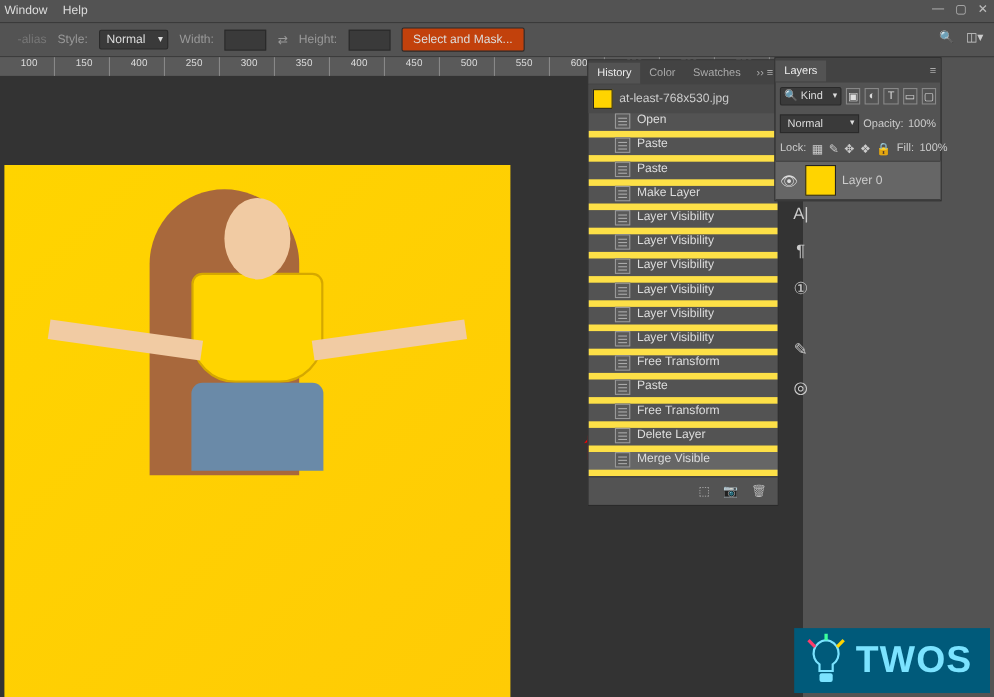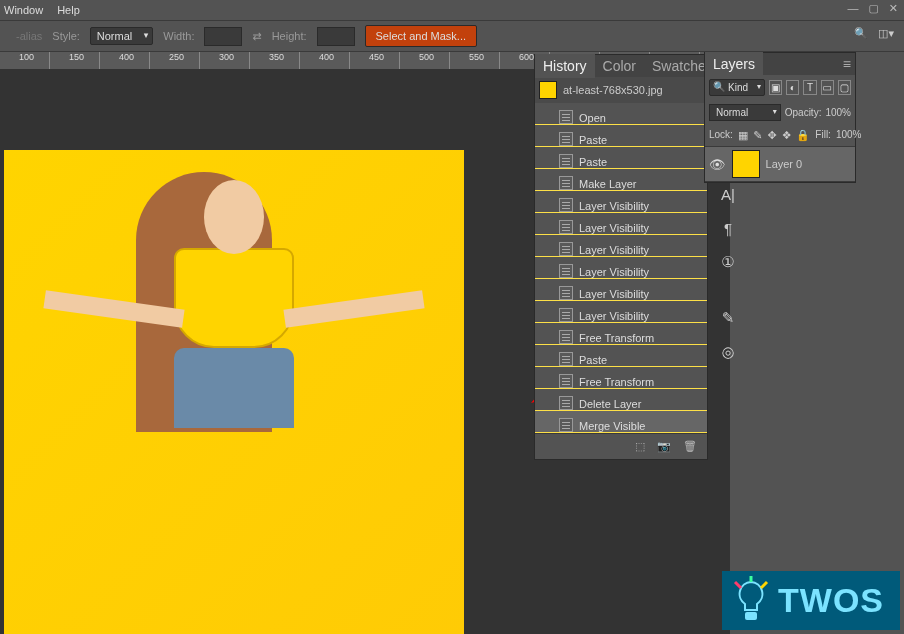--- a/index.html
+++ b/index.html
@@ -33,28 +33,28 @@
 .arm-l, .arm-r { position: absolute; top: 120px; width: 140px; height: 18px; background: #f1cba3; }
 .arm-l { left: -130px; transform: rotate(8deg); }
 .arm-r { right: -130px; transform: rotate(-8deg); }
 
 
 .red-arrow { position: absolute; top: 70px; left: 240px; width: 400px; height: 340px; pointer-events: none; }
 .red-box { position: absolute; border: 2px solid #ff0000; }
 
 
 .history-panel { position: absolute; top: 54px; left: 534px; width: 174px; background: #535353; border: 1px solid #2a2a2a; }
-.panel-tabs { display: flex; background: #434343; height: 22px; align-items: center; font-size: 14px; }
+.panel-tabs { display: flex; background: #434343; height: 22px; align-items: center; font-size: 10px; }
 .panel-tabs .tab { padding: 4px 8px; color: #aaa; cursor: default; }
 .panel-tabs .tab.active { background: #535353; color: #eee; }
 .panel-tabs .menu { margin-left: auto; margin-right: 4px; color: #aaa; }
 .history-head { display: flex; align-items: center; padding: 4px; background: #4a4a4a; }
 .history-thumb { width: 18px; height: 18px; background: #ffd400; margin-right: 6px; border: 1px solid #222; }
 .history-list { max-height: 340px; overflow: hidden; }
-.history-list .hrow { display: flex; align-items: flex-end; height: 22px; padding-left: 24px; border-bottom: 1px solid #fde047; color: #ddd; }
+.history-list .hrow { display: flex; align-items: flex-start; height: 22px; padding-left: 24px; border-bottom: 6px solid #fde047; color: #ddd; }
 .history-list .hrow .doc-icon { width: 14px; height: 14px; border: 1px solid #999; margin-right: 6px; background: #5a5a5a; position: relative; }
 .history-list .hrow .doc-icon:before { content: ''; position: absolute; top: 3px; left: 2px; right: 2px; height: 1px; background: #aaa; box-shadow: 0 3px 0 #aaa, 0 6px 0 #aaa; }
 .history-list .hrow.active { background: #666; }
 .history-foot { display: flex; justify-content: flex-end; gap: 12px; padding: 6px 10px; color: #bbb; border-top: 1px solid #3a3a3a; }
 
 
 .dock-col { position: absolute; top: 52px; left: 712px; width: 32px; display: flex; flex-direction: column; gap: 14px; align-items: center; padding-top: 8px; }
 .dock-col .dock-ic { width: 20px; height: 20px; color: #ccc; display: flex; align-items: center; justify-content: center; font-size: 15px; }
 
 

